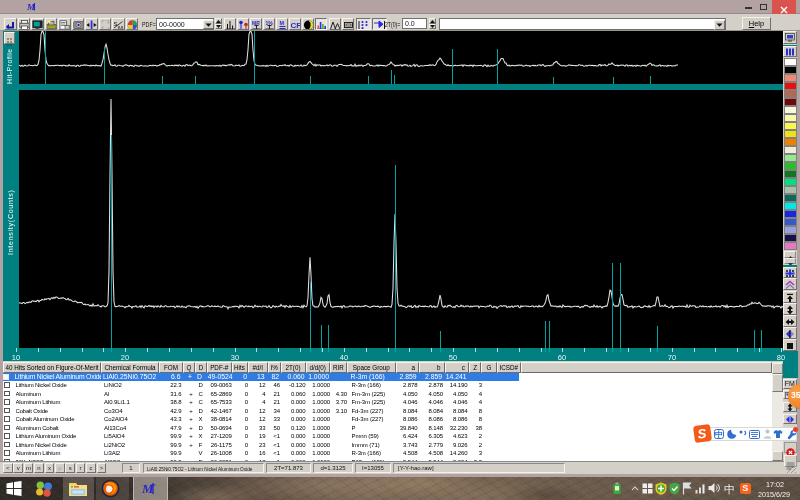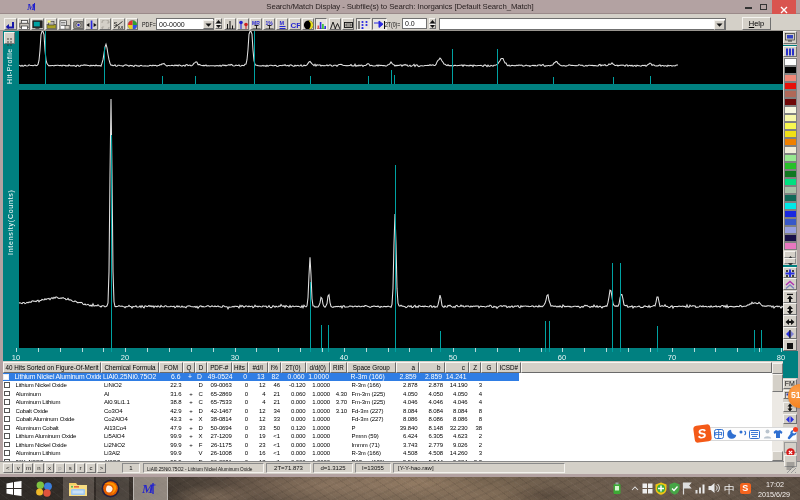--- a/index.html
+++ b/index.html
@@ -36,21 +36,20 @@
          border:1px solid; border-color:#8a8a8a #f4f2ee #f4f2ee #8a8a8a; font-size:6px; color:#111;
          line-height:9px; overflow:hidden; white-space:nowrap; }
 </style></head><body>
 <div id="app">
 
 <div class="abs" style="left:0;top:0;width:800px;height:14px;background:#b3a2a2;border-bottom:1px solid #9a8a8a">
   <svg class="abs" style="left:27px;top:2px" width="11" height="9" viewBox="0 0 11 9">
         <text x="0" y="8" font-size="9" font-weight="bold" font-style="italic" fill="#2222cc" font-family="Liberation Serif">M</text>
         <line x1="7.5" y1="1" x2="7.5" y2="8.5" stroke="#2222cc" stroke-width="1"></line>
       </svg>
-  <div class="abs" style="left:0;top:2px;width:800px;text-align:center;font-size:7.8px;color:#2a2222;letter-spacing:-0.1px">Search/Match Display - Subfile(s) to Search: Inorganics [Default Search_Match]</div>
   <div class="abs" style="left:745px;top:7px;width:7px;height:1.5px;background:#333"></div>
   <div class="abs" style="left:759.5px;top:3.5px;width:7.5px;height:6px;border:1.2px solid #333"></div>
   <div class="abs" style="left:771.5px;top:0;width:24.5px;height:14px;background:#d9544f;text-align:center">
     <svg width="8" height="8" style="margin-top:3px" viewBox="0 0 8 8">
           <path d="M1 1 L7 7 M7 1 L1 7" stroke="#fff" stroke-width="1.4"></path>
         </svg></div>
 </div>
 
 <div class="abs" style="left:0;top:14px;width:800px;height:17px;background:#d4d0c8;border-bottom:1px solid #9a9690">
 <div class="tbtn" style="left:4.0px;top:3.5px;width:12.5px;height:12px"><svg width="11" height="10" viewBox="0 0 11 10">
@@ -779,15 +778,15 @@
 
 <div class="abs" style="left:784px;top:442px;width:12.5px;height:11px;background:#d4d0c8;border:1px solid #999;text-align:center"><svg width="9" height="9" viewBox="0 0 9 9" style="margin-top:0.5px">
         <circle cx="4.5" cy="4.5" r="4.2" fill="#d81818"></circle>
         <path d="M2.8 2.8 L6.2 6.2 M6.2 2.8 L2.8 6.2" stroke="#fff" stroke-width="1.2"></path>
       </svg></div>
 <div class="abs" style="left:784px;top:454.5px;width:12.5px;height:12px;background:#d4d0c8;border:1px solid #999;border-top-color:#f4f2ee;border-left-color:#f4f2ee;text-align:center"><svg width="9" height="8" viewBox="0 0 9 8" style="margin-top:1.5px">
         <path d="M0.5 1 H8.5 M0.5 3 H8.5 M0.5 5 H8.5 M0.5 7 H5" stroke="#555" stroke-width="0.8"></path>
       </svg></div>
 
 <div class="abs" style="left:788px;top:384px;width:24px;height:24px;border-radius:50%;background:radial-gradient(circle at 35% 35%, #fba04e, #f5821e 70%);box-shadow:0 0.5px 1.5px rgba(0,0,0,0.35)">
-      <span style="position:absolute;left:3px;top:6px;color:#fff;font-size:8.5px;font-weight:bold">51</span>
+      <span style="position:absolute;left:3px;top:6px;color:#fff;font-size:8.5px;font-weight:bold">35</span>
     </div>
 
 </div>
 </body></html>

